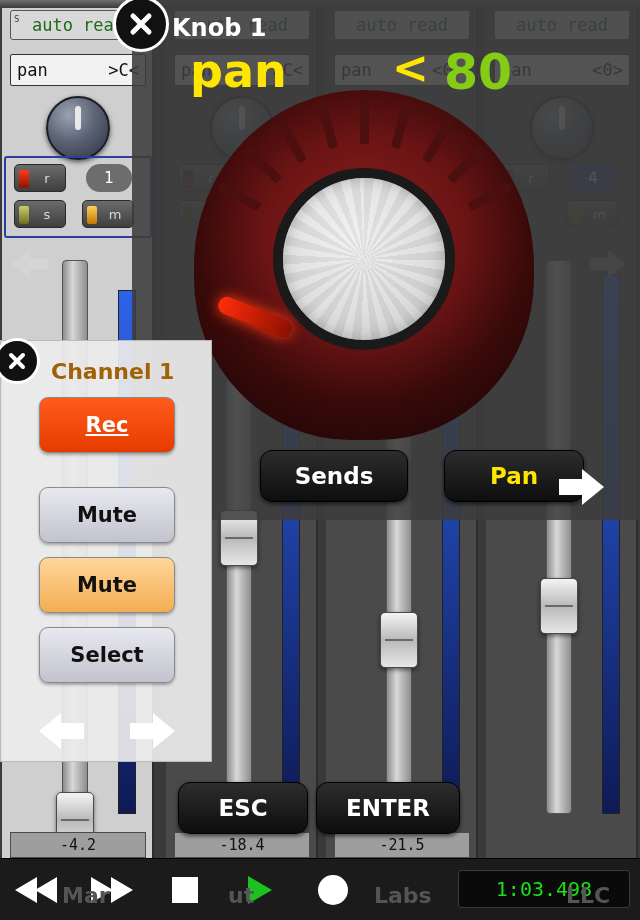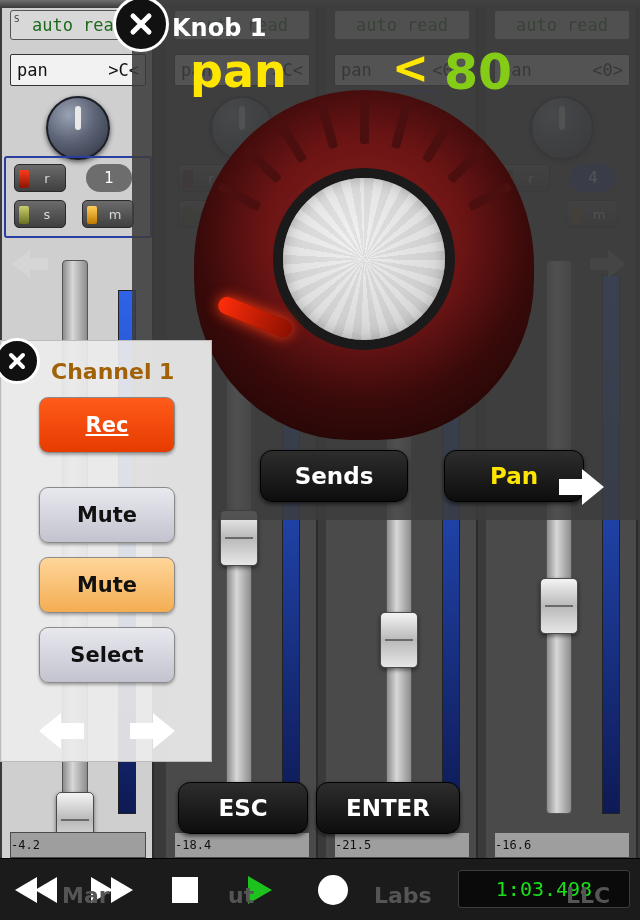--- a/index.html
+++ b/index.html
@@ -60,22 +60,22 @@
   .meter.m1 { left:116px; }
   .meter.fill { background:linear-gradient(#2e63e8,#0e1a55); }
   .handle { position:absolute; left:54px; width:38px; height:56px; border-radius:5px;
             background:linear-gradient(#f4f4f4,#b9b9b9 50%,#e7e7e7);
             border:1px solid #4a4a4a; box-shadow:0 2px 4px rgba(0,0,0,.5); }
   .handle::after { content:""; position:absolute; left:4px; right:4px; top:50%; height:2px;
                    margin-top:-1px; background:#6a6a6a; }
 
   .dbval { position:absolute; bottom:62px; left:8px; width:136px; height:26px;
            background:#9e9e9e; border:1px solid #4a4a4a; color:#111;
-           font-family:"DejaVu Sans Mono", monospace; font-size:12px;
-           display:flex; align-items:center; justify-content:flex-start; }
+           font-family:"DejaVu Sans Mono", monospace; font-size:15px;
+           display:flex; align-items:center; justify-content:center; }
 
   .arrowL, .arrowR { position:absolute; top:244px; width:44px; height:40px; opacity:.75; }
   .arrowL { left:6px; }
   .arrowR { right:6px; }
 
   
   #transport { position:absolute; left:0; right:0; bottom:0; height:62px; background:#1b1b1b;
                border-top:1px solid #000; display:flex; align-items:center; }
   .tbtn { flex:0 0 auto; width:74px; height:62px; display:flex; align-items:center; justify-content:center; }
   .tlabel { position:absolute; color:#555; font-size:22px; font-weight:bold; }
@@ -281,23 +281,20 @@
       <div class="minib mb-m">
         <span class="tag" style="background:#6b5a22"></span>
         <span style="margin-left:14px">m</span>
       </div>
     </div>
     <div class="faderwrap">
       <div class="trough"></div>
       <div class="handle" style="top:328px"></div>
       <div class="meter m1 fill" style="top:25px"></div>
     </div>
-    <div class="dbval">
-        <span>-16.6</span>
-      </div>
     <div class="arrowR">
       <svg width="44" height="40" viewBox="0 0 44 40">
           <polygon points="40,20 22,6 22,14 4,14 4,26 22,26 22,34" fill="#9a9a9a"></polygon>
         </svg>
     </div>
   </div>
 
   <div class="gradtop"></div>
 
   <div id="transport">

